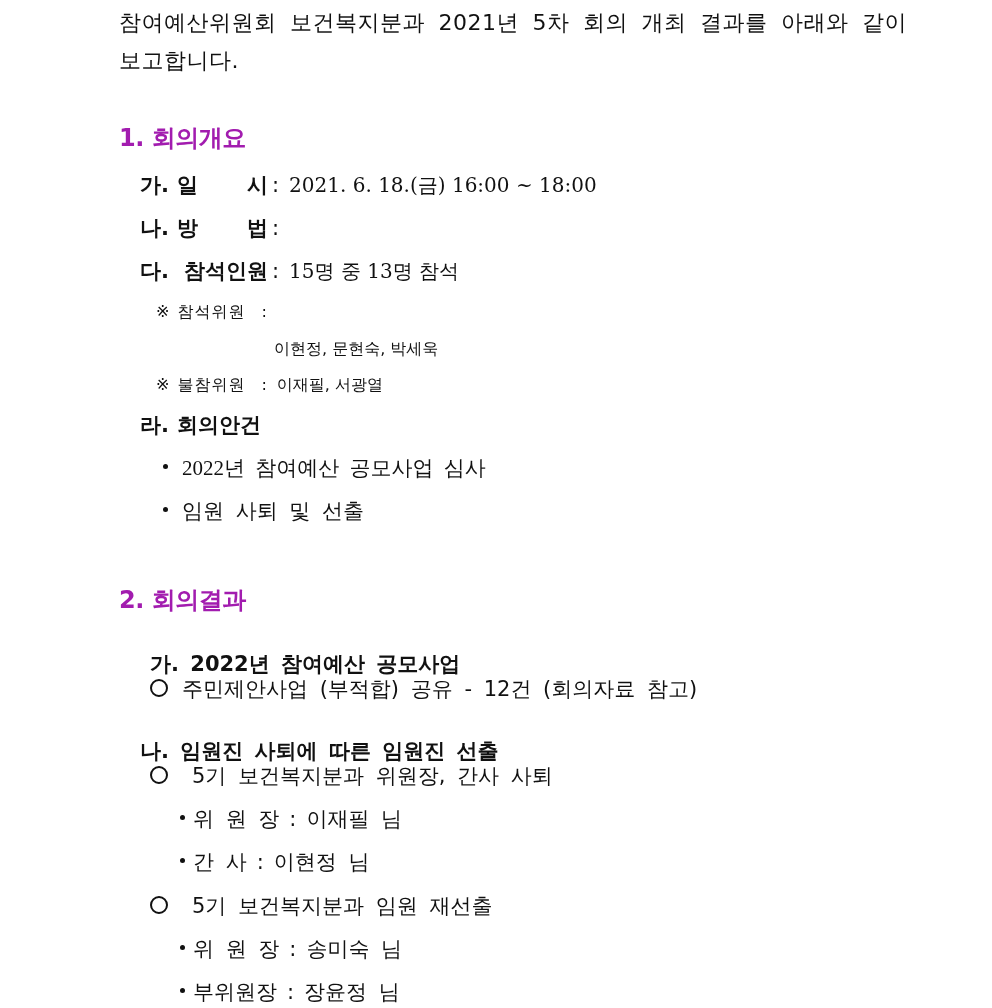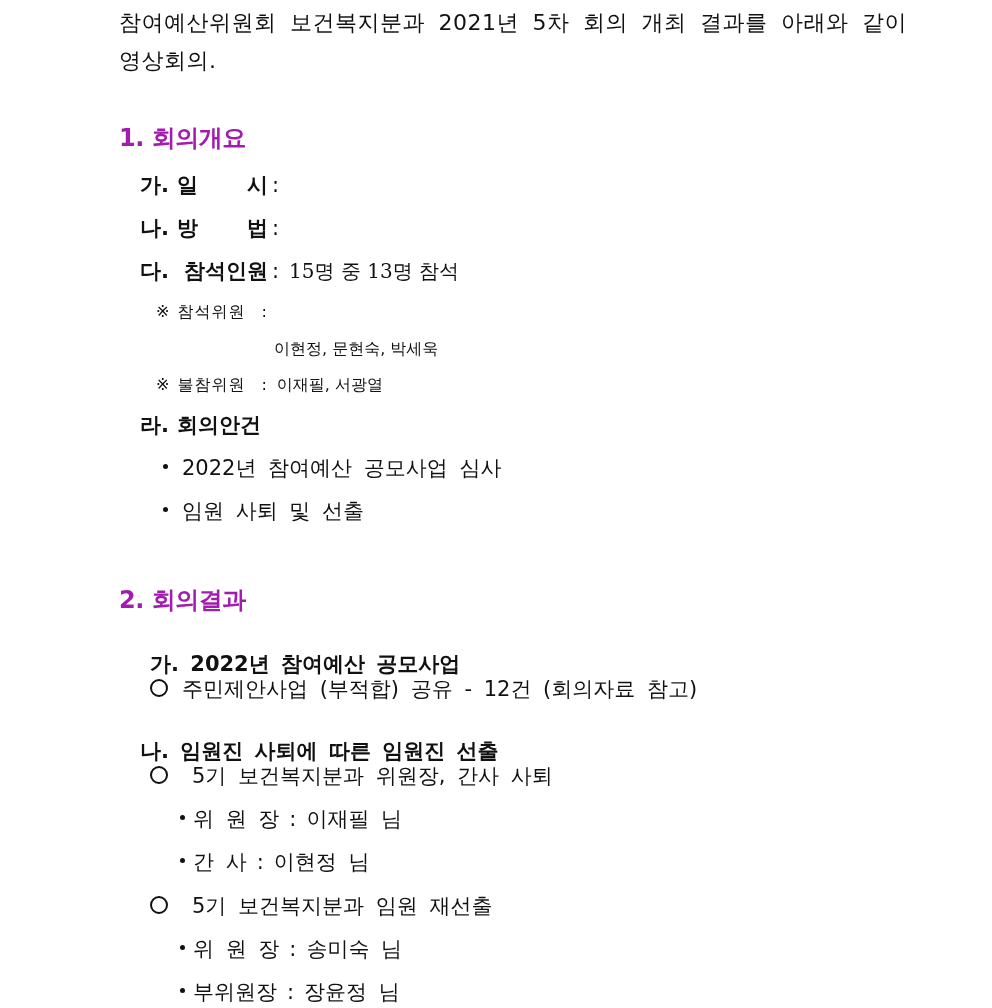--- a/index.html
+++ b/index.html
@@ -94,33 +94,34 @@
     margin-right: 14px;
     position: relative;
     top: 1px;
   }
   .circle.wide { margin-right: 24px; }
 </style>
 </head>
 <body>
 
 <div class="abs intro" style="top:8px;">참여예산위원회 보건복지분과 2021년 5차 회의 개최 결과를 아래와 같이</div>
-<div class="abs intro" style="top:46px;">영상회의.</div>
+<div class="abs intro" style="top:46px;">보고합니다.</div>
 
 <div class="abs section-title" style="top:122px;">1. 회의개요</div>
 
 <div class="abs item-row" style="left:140px; top:171px;">
   <span class="item-label fixed">
     <span class="mark">가.</span>
     <span class="lbl">
         <span>일</span>
         <span>시</span>
       </span>
   </span>
   <span class="colon">:</span>
+  <span class="item-value">2021. 6. 18.(금) 16:00 ~ 18:00</span>
 </div>
 
 <div class="abs item-row" style="left:140px; top:214px;">
   <span class="item-label fixed">
     <span class="mark">나.</span>
     <span class="lbl">
         <span>방</span>
         <span>법</span>
       </span>
   </span>
@@ -149,21 +150,21 @@
   <span class="note-colon">:</span>
   <span>이재필, 서광열</span>
 </div>
 
 <div class="abs item-row" style="left:140px; top:411px;">
   <span class="item-label">
     <span class="mark">라.</span>
     <span>회의안건</span>
   </span>
 </div>
-<div class="abs bullet-row" style="left:163px; top:454px;">
+<div class="abs bullet-row" style="left:163px; top:454px;font-family:Liberation Serif, serif;">
   <span class="dot"></span>
   <span>2022년 참여예산 공모사업 심사</span>
 </div>
 <div class="abs bullet-row" style="left:163px; top:497px;">
   <span class="dot"></span>
   <span>임원 사퇴 및 선출</span>
 </div>
 
 <div class="abs section-title" style="top:584px;">2. 회의결과</div>
 

